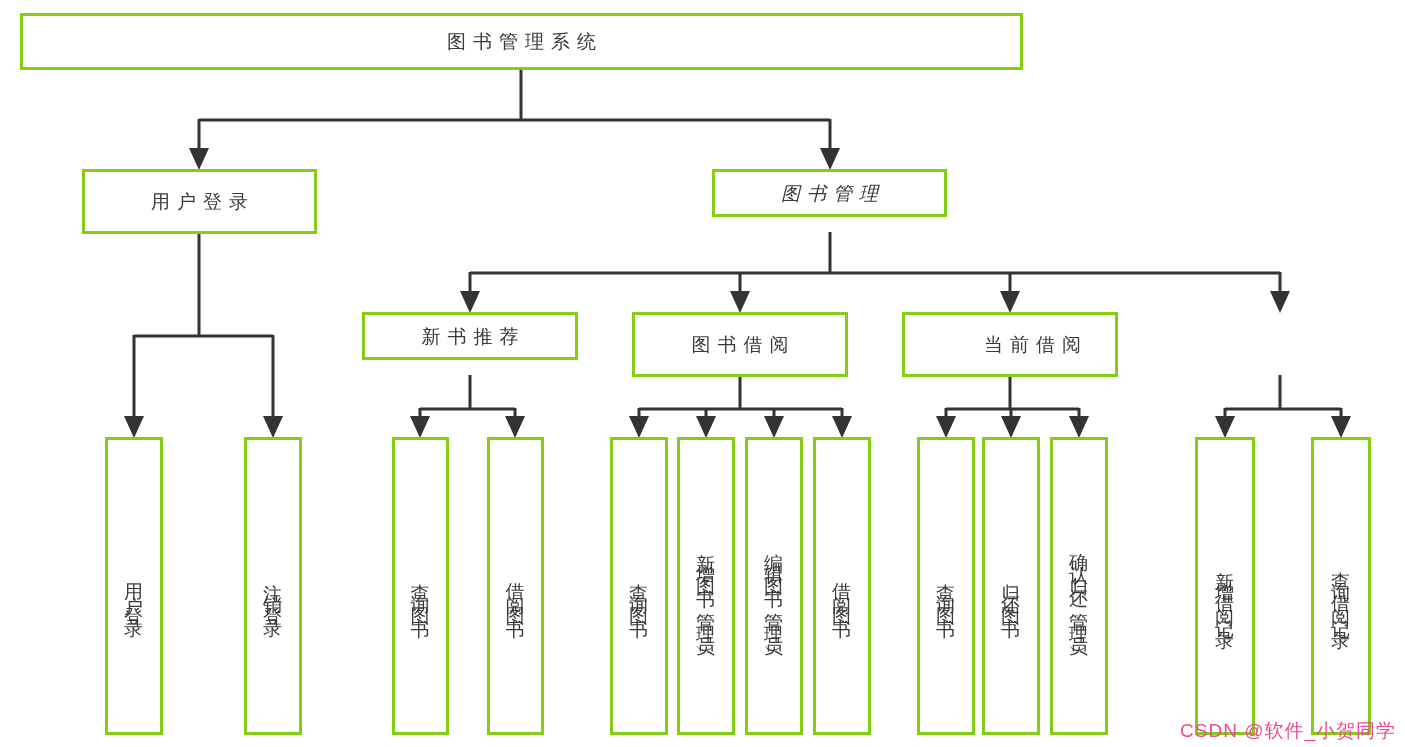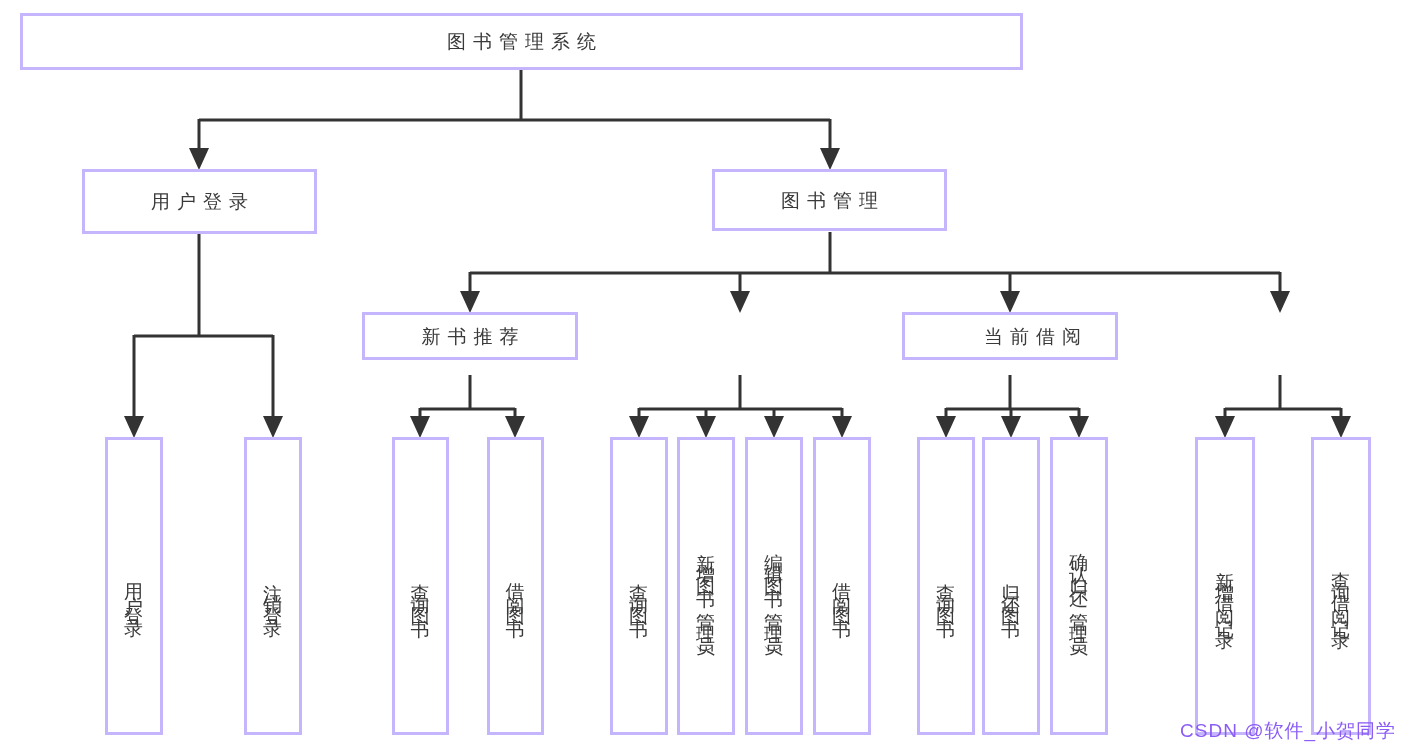--- a/index.html
+++ b/index.html
@@ -6,21 +6,21 @@
   #stage{
     position:relative;
     width:1405px;height:747px;
     background:#ffffff;
     font-family:"Liberation Sans","DejaVu Sans",sans-serif;
     overflow:hidden;
   }
   .node{
     position:absolute;
     box-sizing:border-box;
-    border:3px solid #c4b5fd;
+    border:3px solid #84cc16;
     background:#ffffff;
     display:flex;
     align-items:center;
     justify-content:center;
   }
   .h-label{
     font-size:19px;
     color:#3a3a3a;
     letter-spacing:7px;
     margin-right:-7px;
@@ -38,30 +38,30 @@
     white-space:nowrap;
   }
   #connectors{
     position:absolute;left:0;top:0;
   }
   #watermark{
     position:absolute;
     right:9px;bottom:3px;
     font-size:19px;
     letter-spacing:1px;
-    color:#8b5cf6;
+    color:#ec4899;
     white-space:nowrap;
   }
   
   #n-root        {left:20px;  top:13px;  width:1003px; height:57px;}
   #n-user-login  {left:82px;  top:169px; width:235px;  height:65px;}
-  #n-book-mgmt   {left:712px; top:169px; width:235px;  height:62px;}
+  #n-book-mgmt   {left:712px; top:169px; width:235px;  height:48px;font-style:italic;}
   #n-new-book    {left:362px; top:312px; width:216px;  height:48px;}
   #n-book-borrow {left:632px; top:312px; width:216px;  height:65px;}
-  #n-cur-borrow  {left:902px; top:312px; width:216px;  height:48px;padding-left:45px;}
+  #n-cur-borrow  {left:902px; top:312px; width:216px;  height:65px;padding-left:45px;}
   #n-borrow-rec  {left:1172px;top:312px; width:216px;  height:65px;}
   .leaf{top:437px;height:298px;}
   #l-user-login   {left:105px; width:58px;}
   #l-logout       {left:244px; width:58px;}
   #l-query1       {left:392px; width:57px;}
   #l-borrow1      {left:487px; width:57px;}
   #l-query2       {left:610px; width:58px;}
   #l-add-book     {left:677px; width:58px;}
   #l-edit-book    {left:745px; width:58px;}
   #l-borrow2      {left:813px; width:58px;}
@@ -118,20 +118,23 @@
   <div class="node" id="n-user-login">
     <span class="h-label">用户登录</span>
   </div>
   <div class="node" id="n-book-mgmt">
     <span class="h-label">图书管理</span>
   </div>
 
   <div class="node" id="n-new-book">
     <span class="h-label">新书推荐</span>
   </div>
+  <div class="node" id="n-book-borrow">
+    <span class="h-label">图书借阅</span>
+  </div>
   <div class="node" id="n-cur-borrow">
     <span class="h-label">当前借阅</span>
   </div>
 
   <div class="node leaf" id="l-user-login">
     <span class="v-label">用户登录</span>
   </div>
   <div class="node leaf" id="l-logout">
     <span class="v-label">注销登录</span>
   </div>

